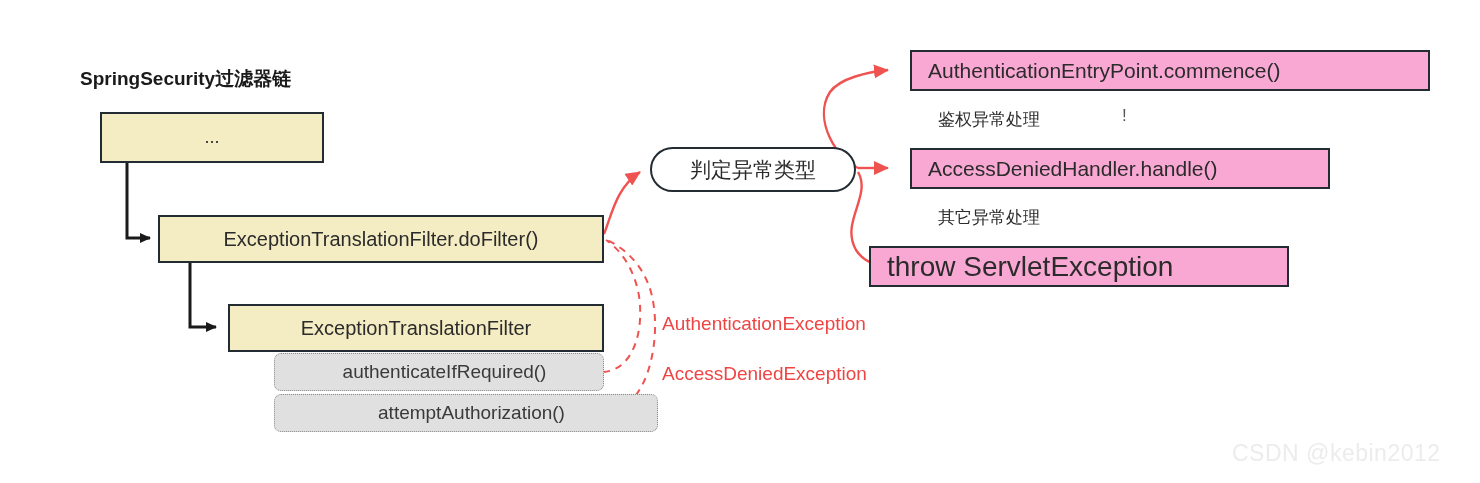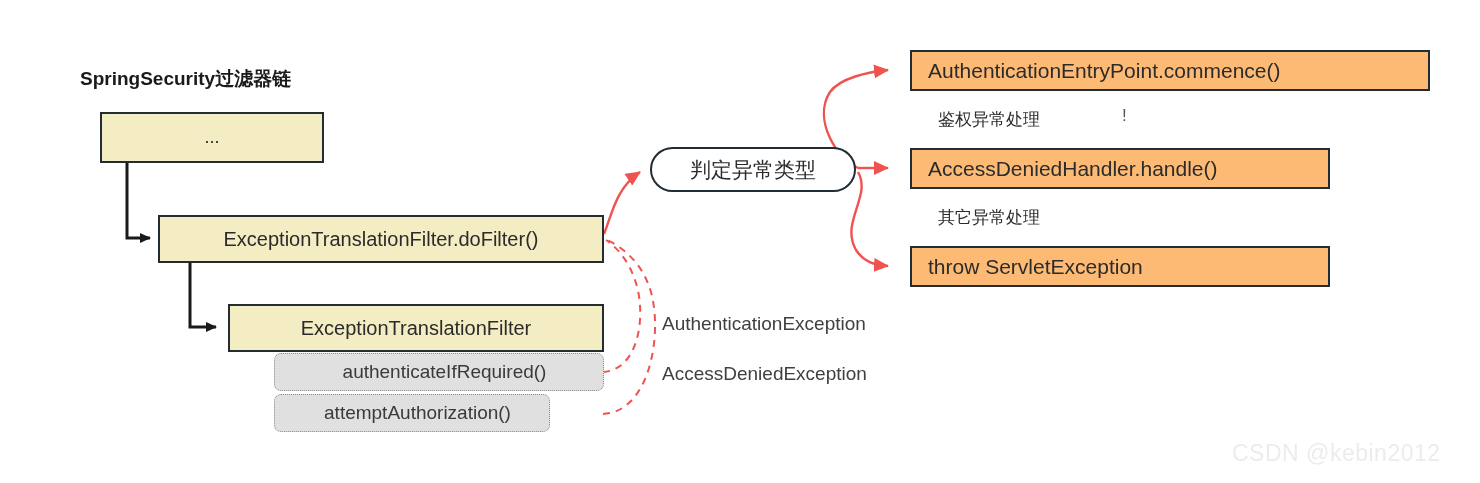--- a/index.html
+++ b/index.html
@@ -14,21 +14,21 @@
   svg.layer { position:absolute; left:0; top:0; width:1480px; height:483px; pointer-events:none; }
 
   .node { position:absolute; box-sizing:border-box; display:flex; align-items:center; }
 
   .yellow-box {
     background:#f4ecc2;
     border:2.5px solid #232b33;
     color:#2b2b2b;
   }
   .cyan-box {
-    background:#fdba74;
+    background:#f9a8d4;
     border:2.5px solid #232b33;
     color:#2b2b2b;
   }
   .gray-box {
     background:#e0e0e0;
     border:1.5px dotted #8a8a8a;
     border-radius:7px;
     color:#3a3a3a;
     padding-left:11px;
   }
@@ -53,21 +53,21 @@
   }
   .edge-label {
     position:absolute;
     font-size:17px;
     color:#2b2b2b;
     white-space:nowrap;
   }
   .exc-label {
     position:absolute;
     font-size:19px;
-    color:#404040;
+    color:#ef4444;
     white-space:nowrap;
   }
   .watermark {
     position:absolute;
     font-size:23px;
     color:#ececec;
     white-space:nowrap;
     letter-spacing:0.5px;
   }
   .tick-artifact {
@@ -115,29 +115,29 @@
   <div class="chain-title" style="left:80px; top:66px;">SpringSecurity过滤器链</div>
 
   <div class="node yellow-box t-center" style="left:100px; top:112px; width:224px; height:51px; font-size:18px;">...</div>
 
   <div class="node yellow-box t-center" style="left:158px; top:215px; width:446px; height:48px; font-size:20px;">ExceptionTranslationFilter.doFilter()</div>
 
   <div class="node yellow-box t-center" style="left:228px; top:304px; width:376px; height:48px; font-size:20px;">ExceptionTranslationFilter</div>
 
   <div class="node gray-box t-center" style="left:274px; top:353px; width:330px; height:38px; font-size:19px;">authenticateIfRequired()</div>
 
-  <div class="node gray-box t-center" style="left:274px; top:394px; width:276px; height:38px; font-size:19px;text-align:center;">attemptAuthorization()</div>
+  <div class="node gray-box t-center" style="left:274px; top:394px; width:384px; height:38px; font-size:19px;text-align:center;">attemptAuthorization()</div>
 
   <div class="node decision" style="left:650px; top:147px; width:206px; height:45px; font-size:21px;">判定异常类型</div>
 
   <div class="node cyan-box t-left" style="left:910px; top:50px; width:520px; height:41px; font-size:21px;">AuthenticationEntryPoint.commence()</div>
 
   <div class="node cyan-box t-left" style="left:910px; top:148px; width:420px; height:41px; font-size:21px;">AccessDeniedHandler.handle()</div>
 
-  <div class="node cyan-box t-left" style="left:910px; top:246px; width:420px; height:41px; font-size:21px;">throw ServletException</div>
+  <div class="node cyan-box t-left" style="left:869px; top:246px; width:420px; height:41px; font-size:28px;">throw ServletException</div>
 
   <div class="edge-label" style="left:938px; top:108px;">鉴权异常处理</div>
 
   <div class="tick-artifact" style="left:1122px; top:106px;">!</div>
 
   <div class="edge-label" style="left:938px; top:206px;">其它异常处理</div>
 
   <div class="exc-label" style="left:662px; top:313px;">AuthenticationException</div>
 
   <div class="exc-label" style="left:662px; top:363px;">AccessDeniedException</div>

